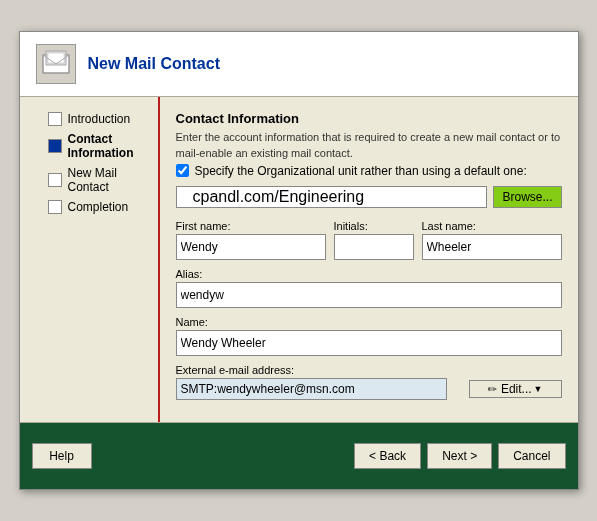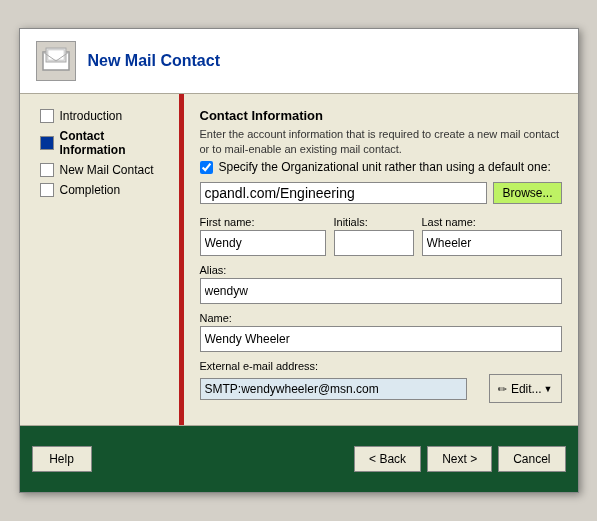--- a/index.html
+++ b/index.html
@@ -41,24 +41,24 @@
     }
     .header-title {
       font-size: 16px;
       font-weight: bold;
       color: #003399;
     }
     .dialog-body {
       display: flex;
     }
     .sidebar {
-      width: 164px;
-      padding: 12px 16px;
+      width: 140px;
+      padding: 12px 24px;
       background: #ece9d8;
-      border-right: 5px solid #b91c1c;
+      border-right: 2px solid #b91c1c;
     }
     .sidebar-item {
       display: flex;
       align-items: center;
       padding: 3px 4px;
       font-size: 12px;
       color: #000;
       cursor: pointer;
     }
     .sidebar-item.active {
@@ -107,28 +107,28 @@
       display: flex;
       align-items: center;
       margin-bottom: 12px;
       gap: 6px;
     }
     .ou-input {
       flex: 1;
       height: 22px;
       border: 1px solid #888;
       background: white;
-      padding: 2px 4px;
-      font-size: 14px;
+      padding: 2px 16px;
+      font-size: 16px;
     }
     .browse-btn {
       height: 22px;
       padding: 0 8px;
       font-size: 12px;
-      background: #bef264;
+      background: #84cc16;
       border: 1px solid #888;
       cursor: pointer;
       white-space: nowrap;
       text-align: right;
     }
     .fields-row {
       display: flex;
       gap: 8px;
       margin-bottom: 8px;
       margin-top: 12px;
@@ -165,22 +165,22 @@
     }
     .email-input {
       flex: 1;
       height: 22px;
       border: 1px solid #888;
       background: #dce8f0;
       padding: 2px 4px;
       font-size: 12px;
     }
     .edit-btn {
-      height: 29px;
-      padding: 0 8px;
+      height: 18px;
+      padding: 0 18px;
       font-size: 12px;
       background: #ece9d8;
       border: 1px solid #888;
       cursor: pointer;
       display: flex;
       align-items: center;
       gap: 2px;
     }
     .dropdown-arrow {
       font-size: 9px;

